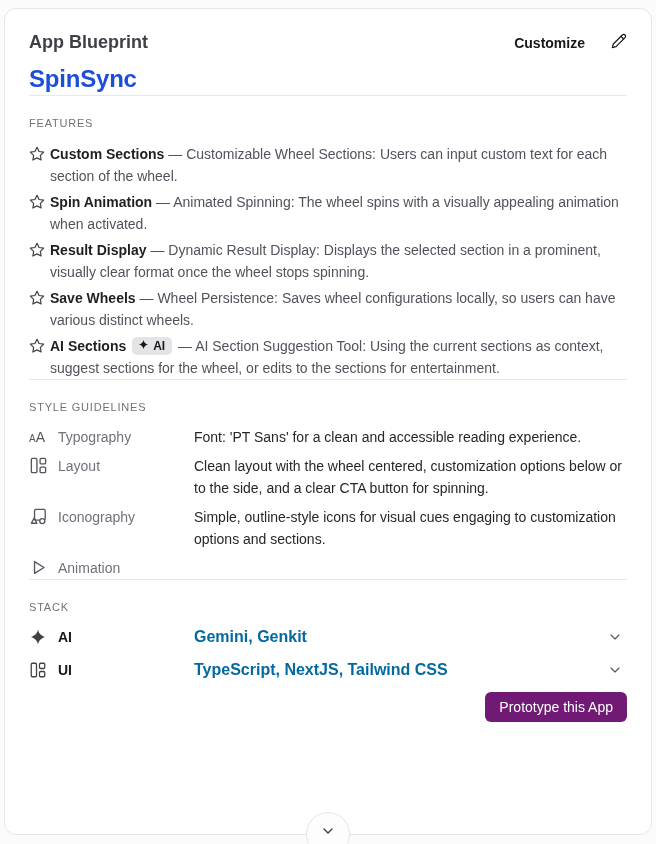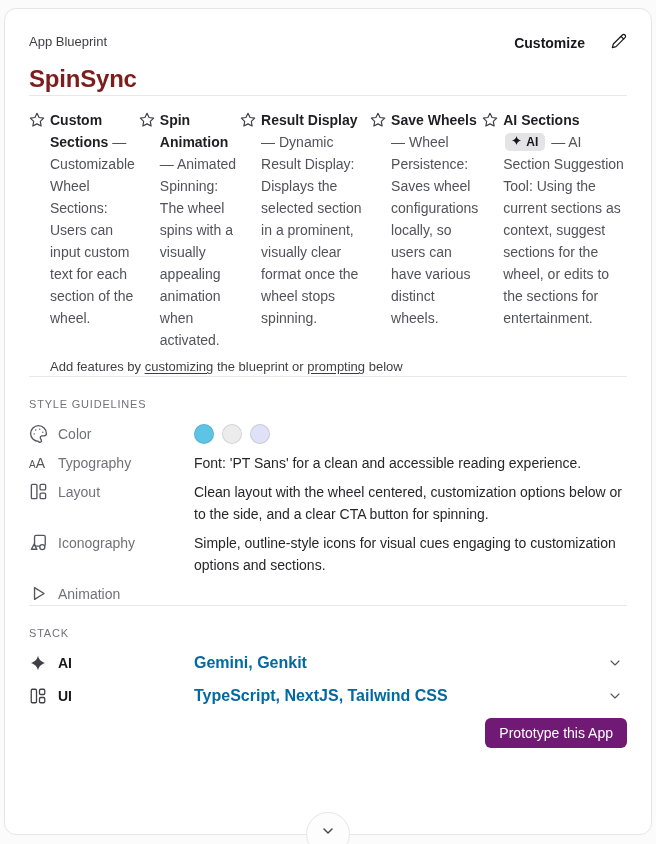--- a/index.html
+++ b/index.html
@@ -10,38 +10,38 @@
     font-family:"Liberation Sans", sans-serif;
     -webkit-font-smoothing:antialiased;
   }
   .card {
     position:absolute; left:4px; top:8px; width:648px; height:827px;
     background:#FFFFFF; border:1px solid #E6E6E6; border-radius:12px;
     padding:24px 24px 0;
   }
   
   .header-row { display:flex; justify-content:space-between; align-items:flex-start; }
-  .app-label { font-size:13px; line-height:18px; color:#3F3F46; font-weight:400; }
+  .app-label { font-size:18px; line-height:18px; color:#3F3F46; font-weight:700; }
   .customize-btn {
     display:flex; align-items:center; gap:26px; cursor:pointer;
     font-size:14px; font-weight:700; color:#18181B; line-height:18px;
   }
   .customize-btn svg { width:16px; height:16px; }
-  .page-title { margin-top:10px; font-size:24px; line-height:32px; font-weight:700; color:#7f1d1d; letter-spacing:-0.2px; }
+  .page-title { margin-top:10px; font-size:24px; line-height:32px; font-weight:700; color:#1d4ed8; letter-spacing:-0.2px; }
 
   hr.divider { border:0; border-top:1px solid #E8E8E8; margin:0; }
   .d1 { margin-top:22px; } .d2 { margin-top:14px; } .d3 { margin-top:3px; }
 
   .section-label {
     margin-top:20px; font-size:11px; line-height:14px; font-weight:500;
     letter-spacing:0.8px; color:#71717A;
   }
 
   
-  .features-list { margin-top:13px; display:flex; flex-direction:row; gap:4px; }
+  .features-list { margin-top:13px; display:flex; flex-direction:column; gap:4px; }
   .feature-item { display:grid; grid-template-columns:21px 1fr; }
   .feature-icon { width:16px; height:16px; color:#3F3F46; margin-top:3px; }
   .feature-icon svg { width:16px; height:16px; }
   .feature-text { font-size:14px; line-height:22px; color:#52525B; }
   .feature-name { font-weight:700; color:#1F1F23; }
   .feature-dash { color:#52525B; }
   .ai-badge {
     display:inline-flex; align-items:center; gap:4px; vertical-align:1px;
     background:#E4E4E7; border-radius:5px; padding:1px 7px 1px 6px; margin:0 2px;
     font-size:12px; line-height:16px; font-weight:700; color:#18181B;
@@ -102,20 +102,21 @@
             <path d="M17 3a2.828 2.828 0 1 1 4 4L7.5 20.5 2 22l1.5-5.5Z"></path>
             <path d="m15 5 4 4"></path>
           </svg>
       </span>
     </div>
   </div>
   <div class="page-title">SpinSync</div>
 
   <hr class="divider d1">
 
+  <div class="section-label">FEATURES</div>
   <div class="features-list">
 
     <div class="feature-item">
       <span class="feature-icon"><svg viewBox="0 0 24 24" fill="none" stroke="currentColor" stroke-width="1.8" stroke-linejoin="round">
             <polygon points="12 2 15.09 8.26 22 9.27 17 14.14 18.18 21.02 12 17.77 5.82 21.02 7 14.14 2 9.27 8.91 8.26"></polygon>
           </svg></span>
       <div class="feature-text"><span class="feature-name">Custom Sections</span> <span class="feature-dash">—</span> <span>Customizable Wheel Sections: Users can input custom text for each section of the wheel.</span></div>
     </div>
 
     <div class="feature-item">
@@ -145,44 +146,26 @@
           </svg></span>
       <div class="feature-text"><span class="feature-name">AI Sections</span> <span class="ai-badge">
             <span><svg viewBox="0 0 24 24" fill="currentColor">
                 <path d="M12 2c.9 5.2 4.8 9.1 10 10-5.2.9-9.1 4.8-10 10-.9-5.2-4.8-9.1-10-10 5.2-.9 9.1-4.8 10-10Z"></path>
               </svg></span>
             <span>AI</span>
           </span> <span class="feature-dash">—</span> <span>AI Section Suggestion Tool: Using the current sections as context, suggest sections for the wheel, or edits to the sections for entertainment.</span></div>
     </div>
   </div>
 
-  <div class="features-hint"><span>Add features by </span><span class="hint-link">customizing</span><span> the blueprint or </span><span class="hint-link">prompting</span><span> below</span></div>
 
   <hr class="divider d2">
 
   <div class="section-label">STYLE GUIDELINES</div>
   <div class="guide-rows">
 
-    <div class="guide-row">
-      <span class="row-icon">
-          <svg viewBox="0 0 24 24" fill="none" stroke="currentColor" stroke-width="1.7">
-            <path d="M12 22a10 10 0 1 1 10-10c0 1.7-1.3 3-3 3h-2.3c-1.3 0-2.4 1.1-2.4 2.4 0 .6.2 1.1.6 1.6.4.4.6 1 .6 1.5A1.5 1.5 0 0 1 12 22Z"></path>
-            <circle cx="13.5" cy="6.5" r=".9" fill="currentColor" stroke="none"></circle>
-            <circle cx="17.5" cy="10.5" r=".9" fill="currentColor" stroke="none"></circle>
-            <circle cx="8.5" cy="7.5" r=".9" fill="currentColor" stroke="none"></circle>
-            <circle cx="6.5" cy="12.5" r=".9" fill="currentColor" stroke="none"></circle>
-          </svg>
-        </span>
-      <span class="row-label">Color</span>
-      <span class="swatches">
-        <span class="swatch" style="background: rgb(94, 196, 230);"></span>
-        <span class="swatch" style="background: rgb(236, 236, 236);"></span>
-        <span class="swatch" style="background: rgb(223, 225, 246);"></span>
-      </span>
-    </div>
 
     <div class="guide-row">
       <span class="row-icon aa-glyph"><span class="aa-small">A</span><span class="aa-big">A</span></span>
       <span class="row-label">Typography</span>
       <span class="row-value">Font: 'PT Sans' for a clean and accessible reading experience.</span>
     </div>
 
     <div class="guide-row">
       <span class="row-icon">
           <svg viewBox="0 0 24 24" fill="none" stroke="currentColor" stroke-width="1.7" stroke-linejoin="round">

